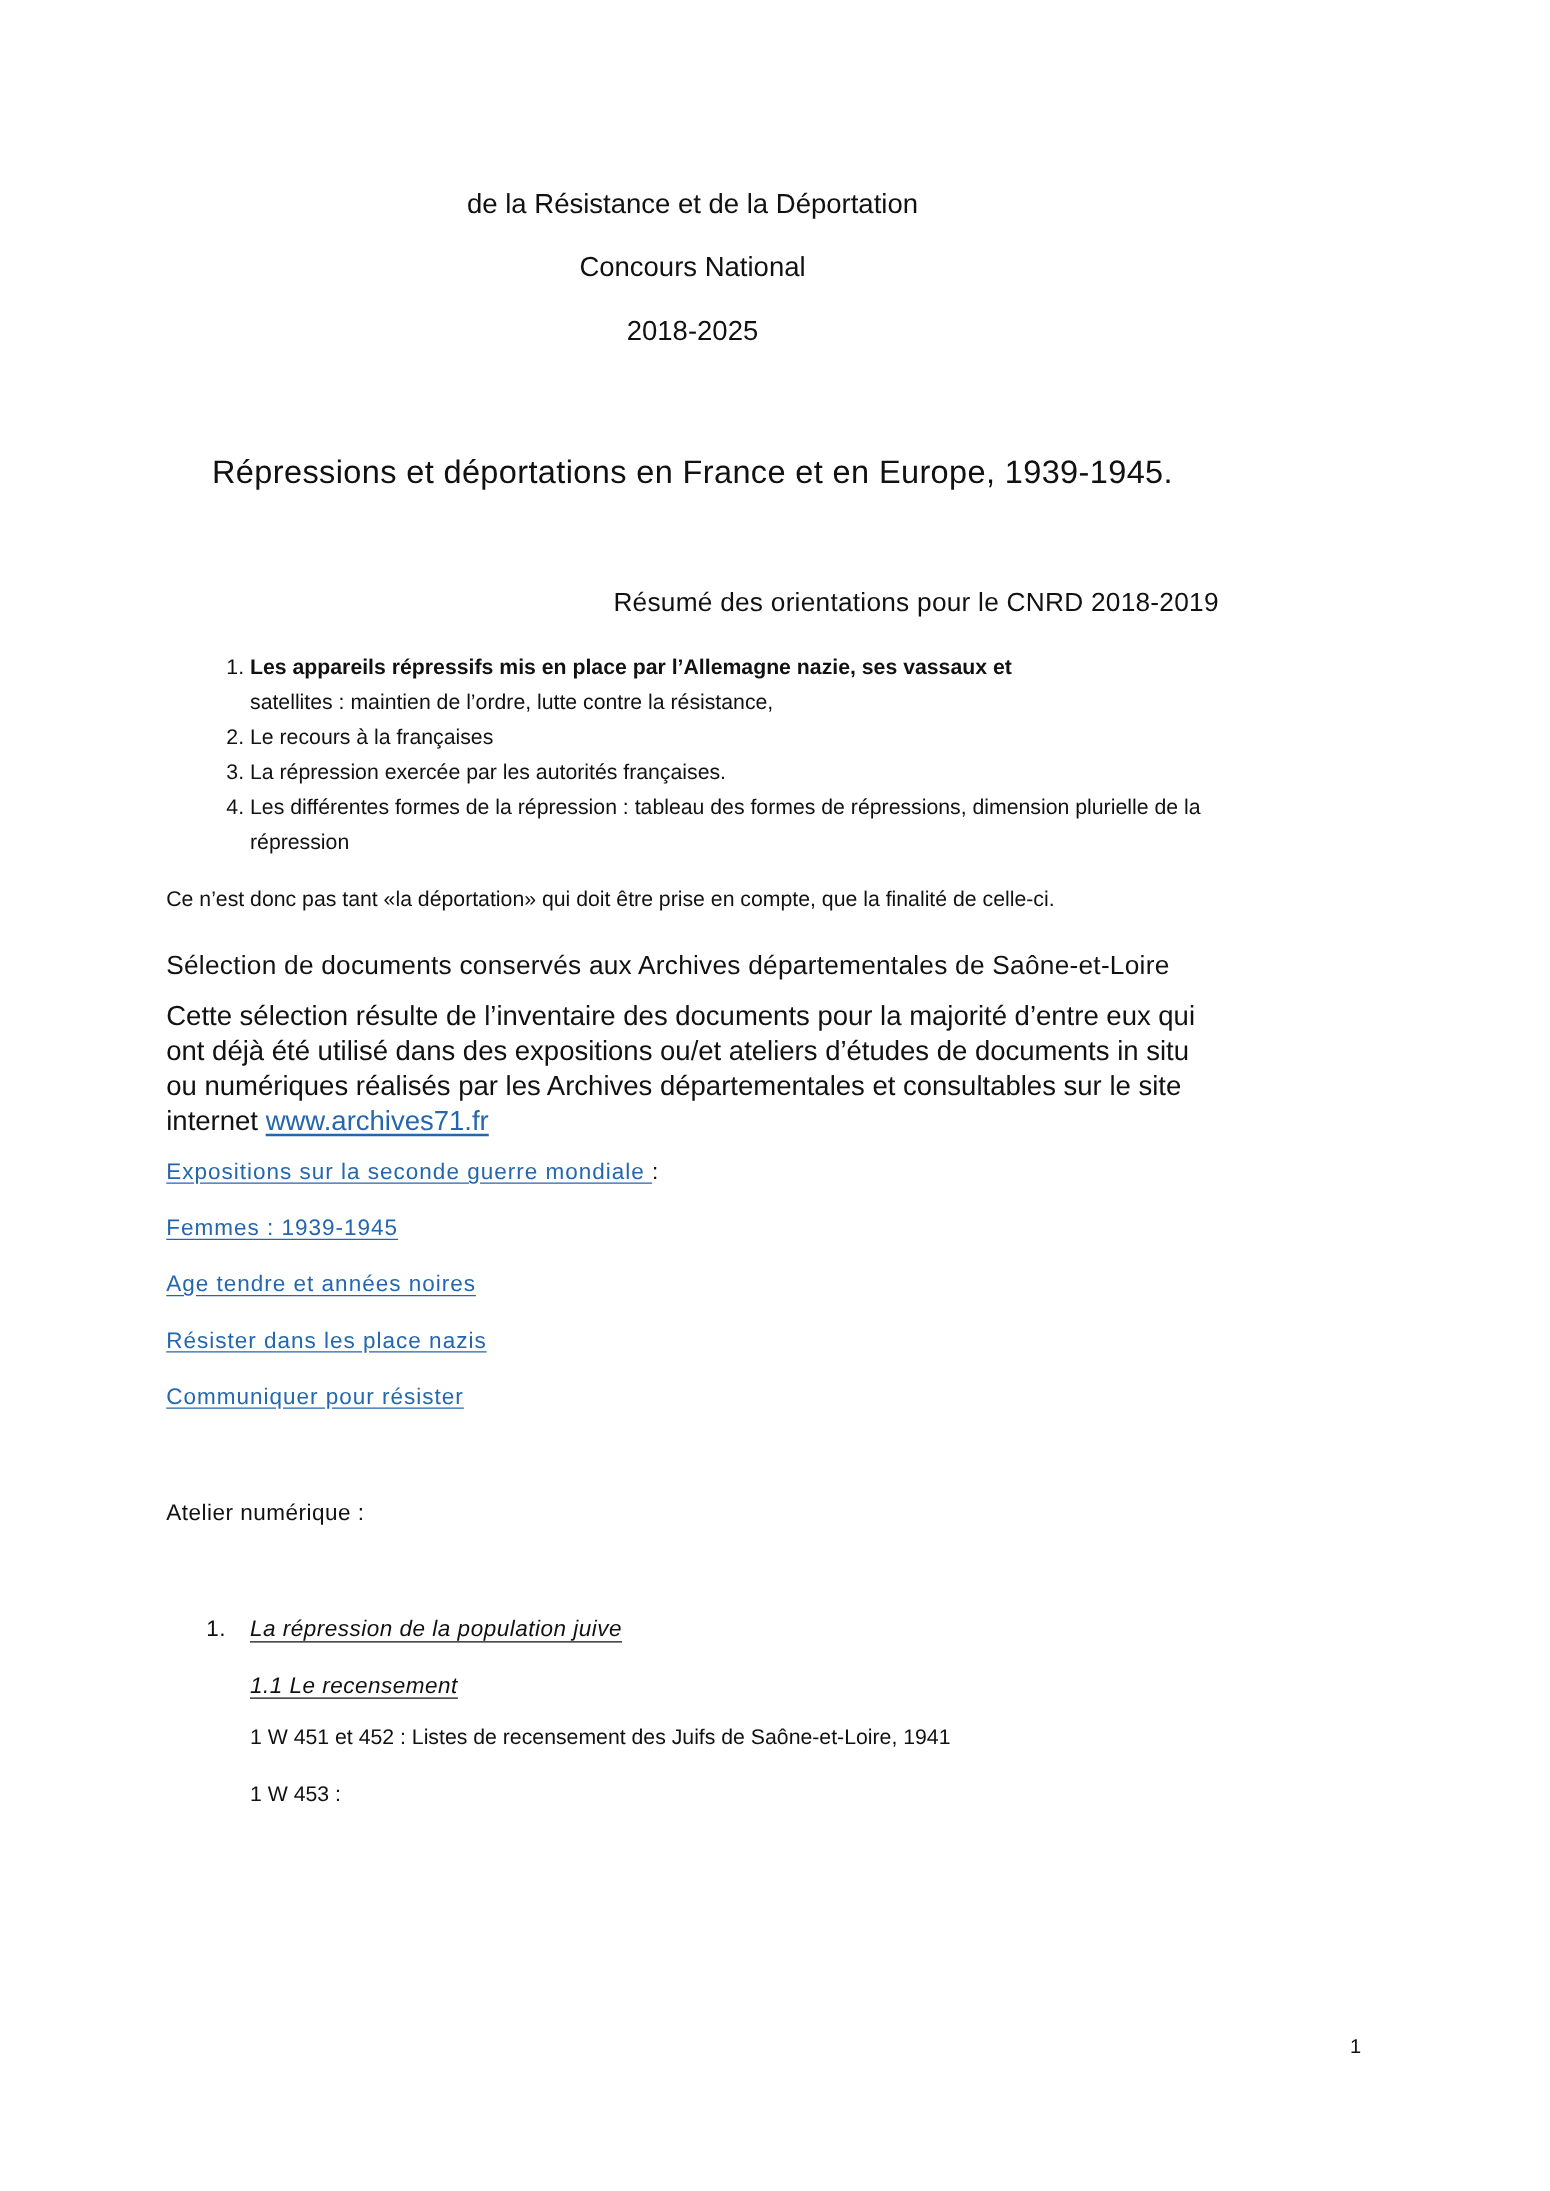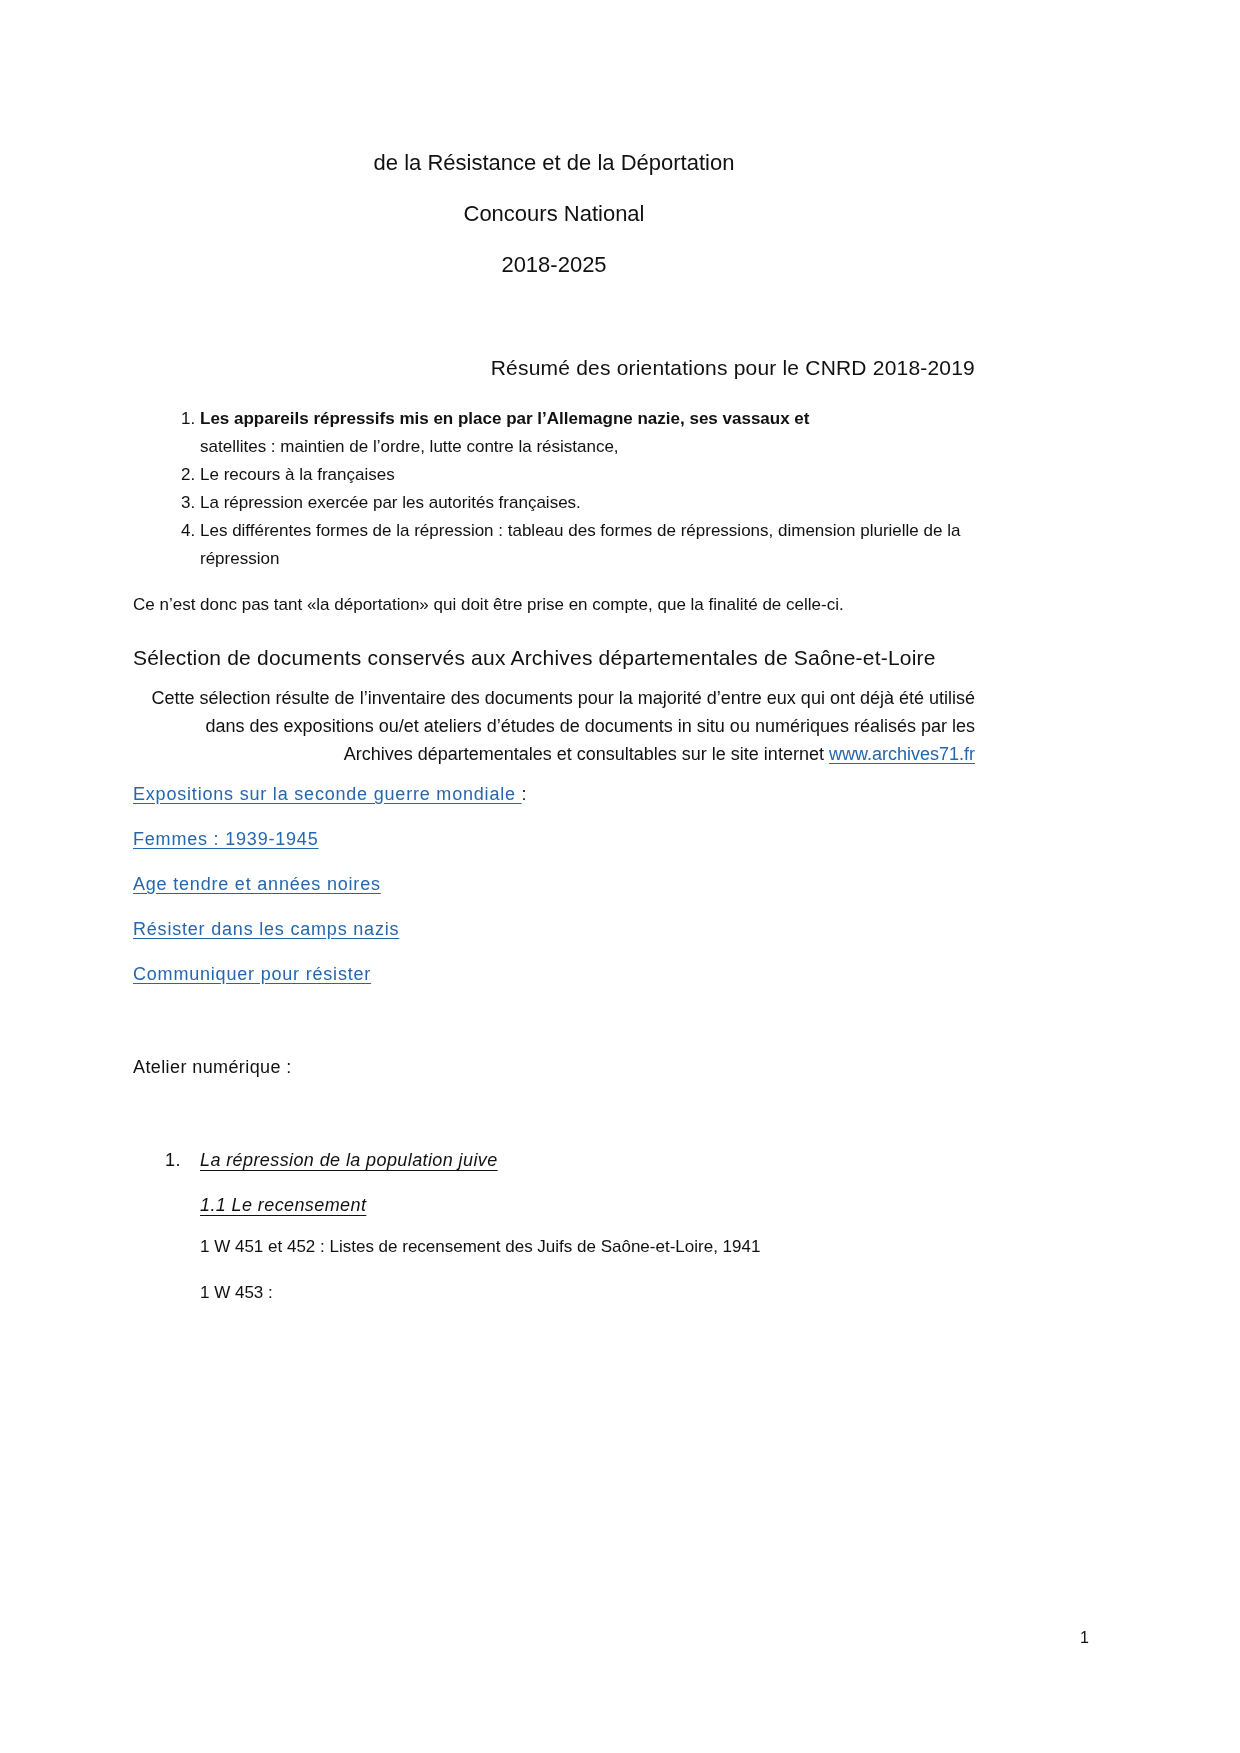--- a/index.html
+++ b/index.html
@@ -55,24 +55,23 @@
     margin: 18px 0 0 0;
   }
   h2.sec2 {
     font-size: 21px;
     line-height: 38px;
     margin: 20px 0 0 0;
     font-weight: 400;
     letter-spacing: 0.2px;
   }
   p.intro {
-    font-size: 18px;
+    font-size: 22px;
     line-height: 28px;
     margin: 7px 0 0 0;
-    text-align: right;
   }
   a.link {
     color: var(--link-blue, #2467AE);
     text-decoration: underline;
     text-underline-offset: 3px;
     cursor: pointer;
   }
   p.biglink {
     font-size: 18px;
     line-height: 22px;
@@ -133,40 +132,41 @@
 <body>
 
 <div class="page">
 
   <header class="doc-title">
     <p>de la Résistance et de la Déportation</p>
     <p>Concours National</p>
     <p>2018-2025</p>
   </header>
 
+  <h1 class="subject">Répressions et déportations en France et en Europe, 1939-1945.</h1>
 
   <section>
     <h2 class="sec">Résumé des orientations pour le CNRD 2018-2019</h2>
     <ol class="orient-list">
       <li><b>Les appareils répressifs mis en place par l’Allemagne nazie, ses vassaux et</b><br><span>satellites : maintien de l’ordre, lutte contre la résistance,</span></li>
       <li><span>Le recours à la françaises</span></li>
       <li><span>La répression exercée par les autorités françaises.</span></li>
       <li><span>Les différentes formes de la répression : tableau des formes de répressions, dimension plurielle de la répression</span></li>
     </ol>
     <p class="note">Ce n’est donc pas tant «la déportation» qui doit être prise en compte, que la finalité de celle-ci.</p>
   </section>
 
   <section>
     <h2 class="sec2">Sélection de documents conservés aux Archives départementales de Saône-et-Loire</h2>
     <p class="intro"><span>Cette sélection résulte de l’inventaire des documents pour la majorité d’entre eux qui ont déjà été utilisé dans des expositions ou/et ateliers d’études de documents in situ ou numériques réalisés par les Archives départementales et consultables sur le site internet</span> <a class="link">www.archives71.fr</a></p>
 
     <p class="biglink first-biglink"><a class="link">Expositions sur la seconde guerre mondiale </a><span class="after">:</span></p>
     <p class="biglink"><a class="link">Femmes : 1939-1945</a></p>
     <p class="biglink"><a class="link">Age tendre et années noires</a></p>
-    <p class="biglink"><a class="link">Résister dans les camps nazis</a></p>
+    <p class="biglink"><a class="link">Résister dans les place nazis</a></p>
     <p class="biglink"><a class="link">Communiquer pour résister</a></p>
 
     <p class="atelier">Atelier numérique :</p>
   </section>
 
   <section>
     <div class="numhead">
       <span class="num">1.</span>
       <span class="utext">La répression de la population juive</span>
     </div>

